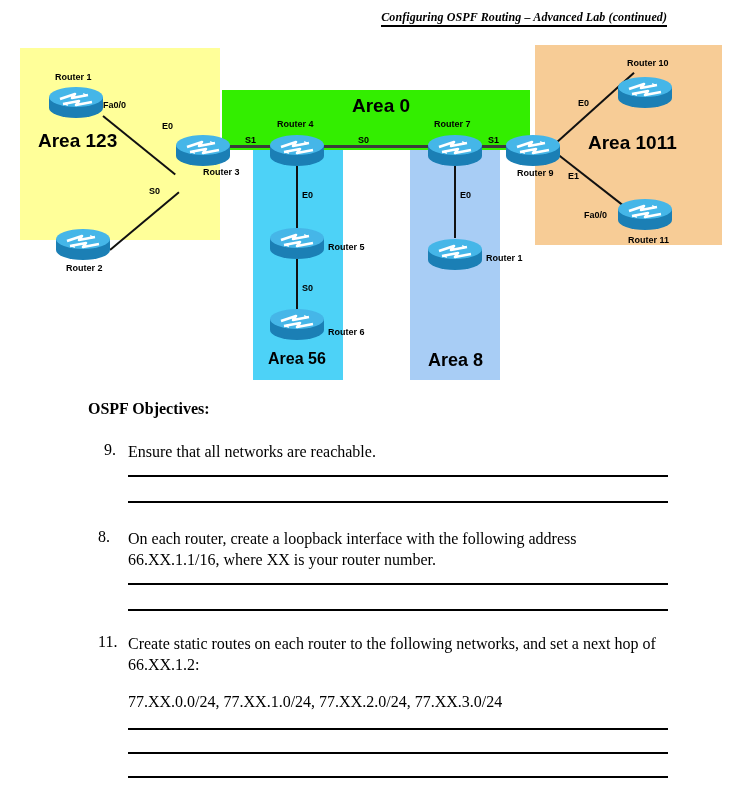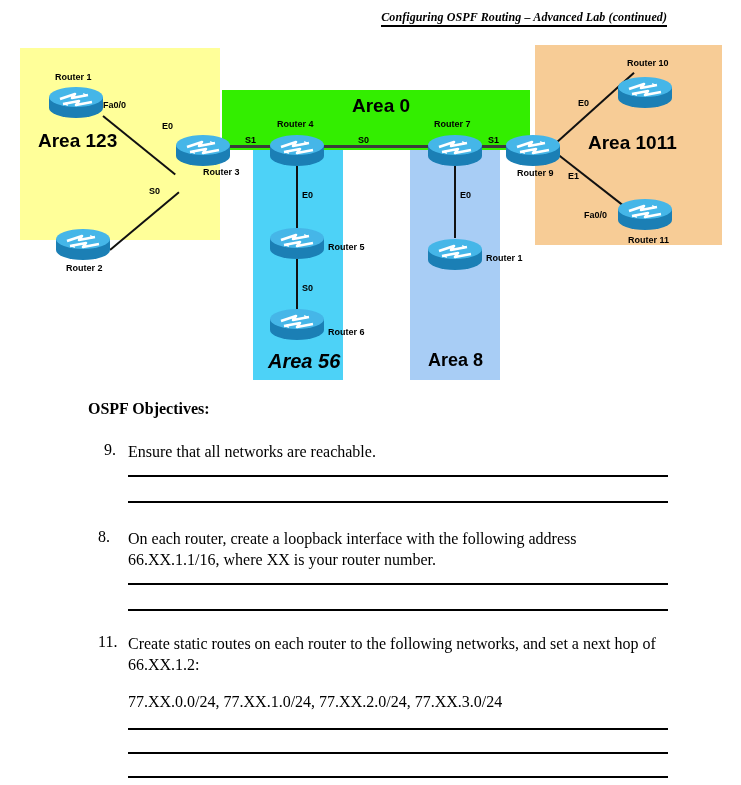--- a/index.html
+++ b/index.html
@@ -138,21 +138,21 @@
   <div class="area-box" style="left:253px; top:110px; width:90px; height:230px; background:#4DD2F7;"></div>
 
   <div class="area-box" style="left:410px; top:110px; width:90px; height:230px; background:#A8CDF5;"></div>
 
   <div class="area-label" style="left:38px; top:90px; font-size:19px;">Area 123</div>
 
   <div class="area-label" style="left:352px; top:55px; font-size:19px;">Area 0</div>
 
   <div class="area-label" style="left:588px; top:92px; font-size:19px;">Area 1011</div>
 
-  <div class="area-label" style="left:268px; top:310px; font-size:20px;font-style:italic;">Area 56</div>
+  <div class="area-label" style="left:268px; top:310px; font-size:16px;">Area 56</div>
 
   <div class="area-label" style="left:428px; top:310px; font-size:18px;">Area 8</div>
 
   <div class="link link-dark" style="left:103px; top:75px; width:93px; transform:rotate(39deg);"></div>
 
   <div class="link link-dark" style="left:110px; top:209px; width:90px; transform:rotate(-40deg);"></div>
 
   <div class="link" style="left:212px; top:105px; width:320px; height:3px;"></div>
 
   <div class="link link-dark" style="left:297px; top:112px; width:85px; height:2px; transform:rotate(90deg);"></div>

